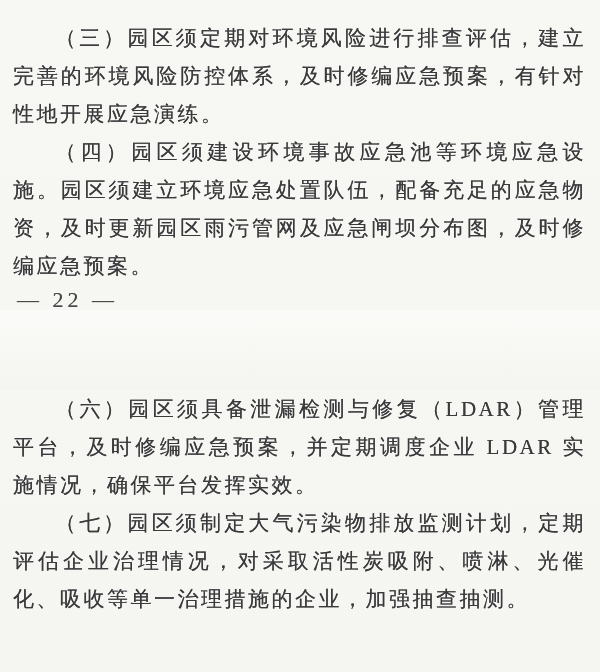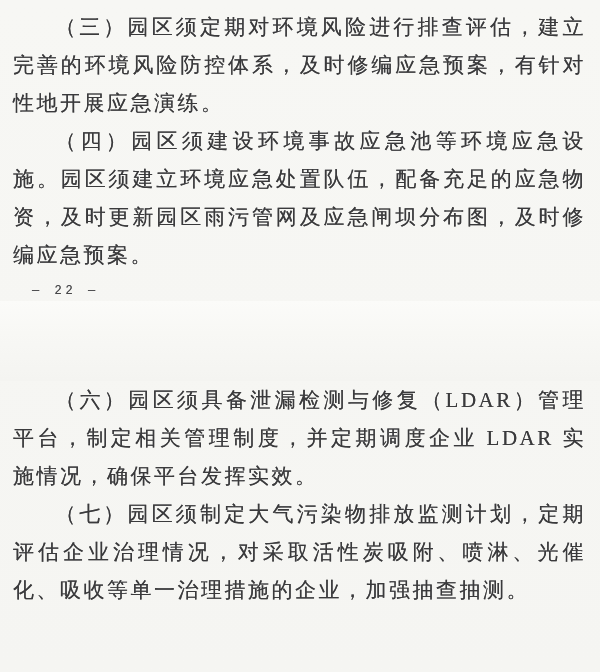--- a/index.html
+++ b/index.html
@@ -17,37 +17,36 @@
     position: relative;
     width: 600px;
     height: 672px;
     background: linear-gradient(180deg, #f7f7f4 0%, #f5f5f2 100%);
   }
   .page-block {
     padding-left: 13px;
     padding-right: 14px;
   }
   .page-block.first {
-    padding-top: 10px;
-    font-family: Liberation Mono, monospace;
+    padding-top: 19px;
   }
   .para {
     margin: 0;
     font-size: 21px;
     line-height: 38px;
     letter-spacing: 2.5px;
     color: #3a3a3c;
     text-align: justify;
     text-align-last: left;
     text-indent: 42px;
     text-shadow: 0 0 0.6px rgba(55, 55, 58, 0.75);
   }
   .page-footer {
-    margin: 5px 0 0 19px;
-    font-size: 12px;
+    margin: 5px 0 0 4px;
+    font-size: 22px;
     line-height: 20px;
     letter-spacing: 4px;
     color: #474749;
     text-shadow: 0 0 0.5px rgba(55, 55, 58, 0.6);
   }
   .page-gap {
     height: 80px;
     background: linear-gradient(180deg, #fbfbf9 0%, #f8f8f5 40%, #f4f4f1 100%);
   }
 </style>
@@ -58,17 +57,17 @@
 
   <div class="page-block first">
     <p class="para">（三）园区须定期对环境风险进行排查评估，建立完善的环境风险防控体系，及时修编应急预案，有针对性地开展应急演练。</p>
     <p class="para">（四）园区须建设环境事故应急池等环境应急设施。园区须建立环境应急处置队伍，配备充足的应急物资，及时更新园区雨污管网及应急闸坝分布图，及时修编应急预案。</p>
     <div class="page-footer">— 22 —</div>
   </div>
 
   <div class="page-gap"></div>
 
   <div class="page-block">
-    <p class="para">（六）园区须具备泄漏检测与修复（LDAR）管理平台，制定相关管理制度，并定期调度企业 LDAR 实施情况，确保平台发挥实效。</p>
+    <p class="para">（六）园区须具备泄漏检测与修复（LDAR）管理平台，及时修编应急预案，并定期调度企业 LDAR 实施情况，确保平台发挥实效。</p>
     <p class="para">（七）园区须制定大气污染物排放监测计划，定期评估企业治理情况，对采取活性炭吸附、喷淋、光催化、吸收等单一治理措施的企业，加强抽查抽测。</p>
   </div>
 
 </div>
 
 </body></html>

